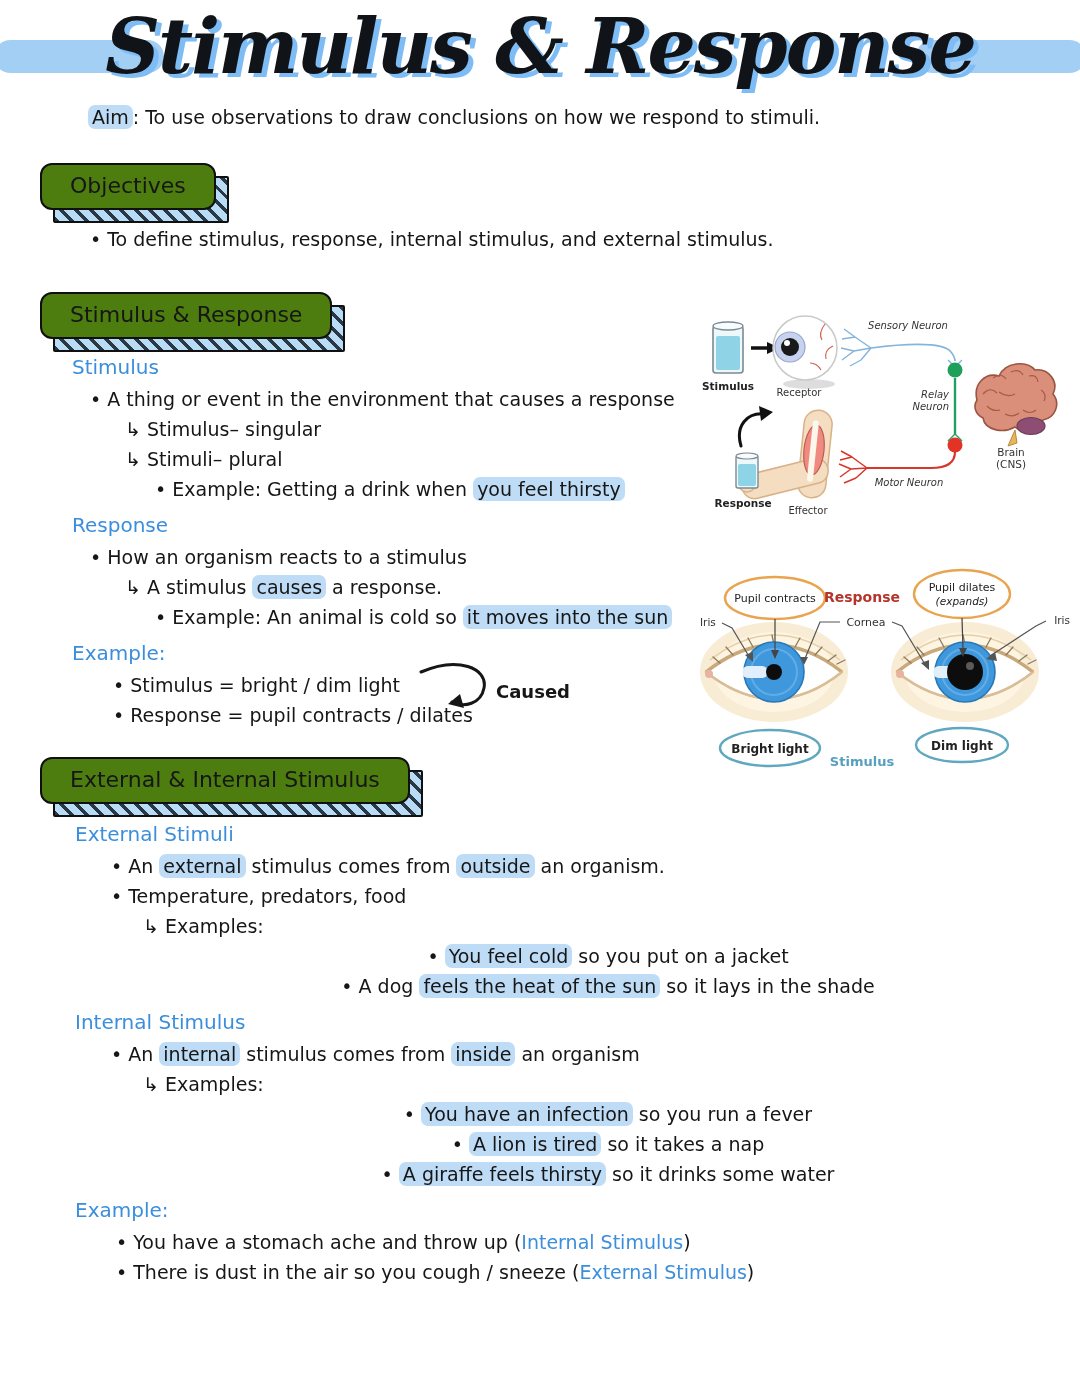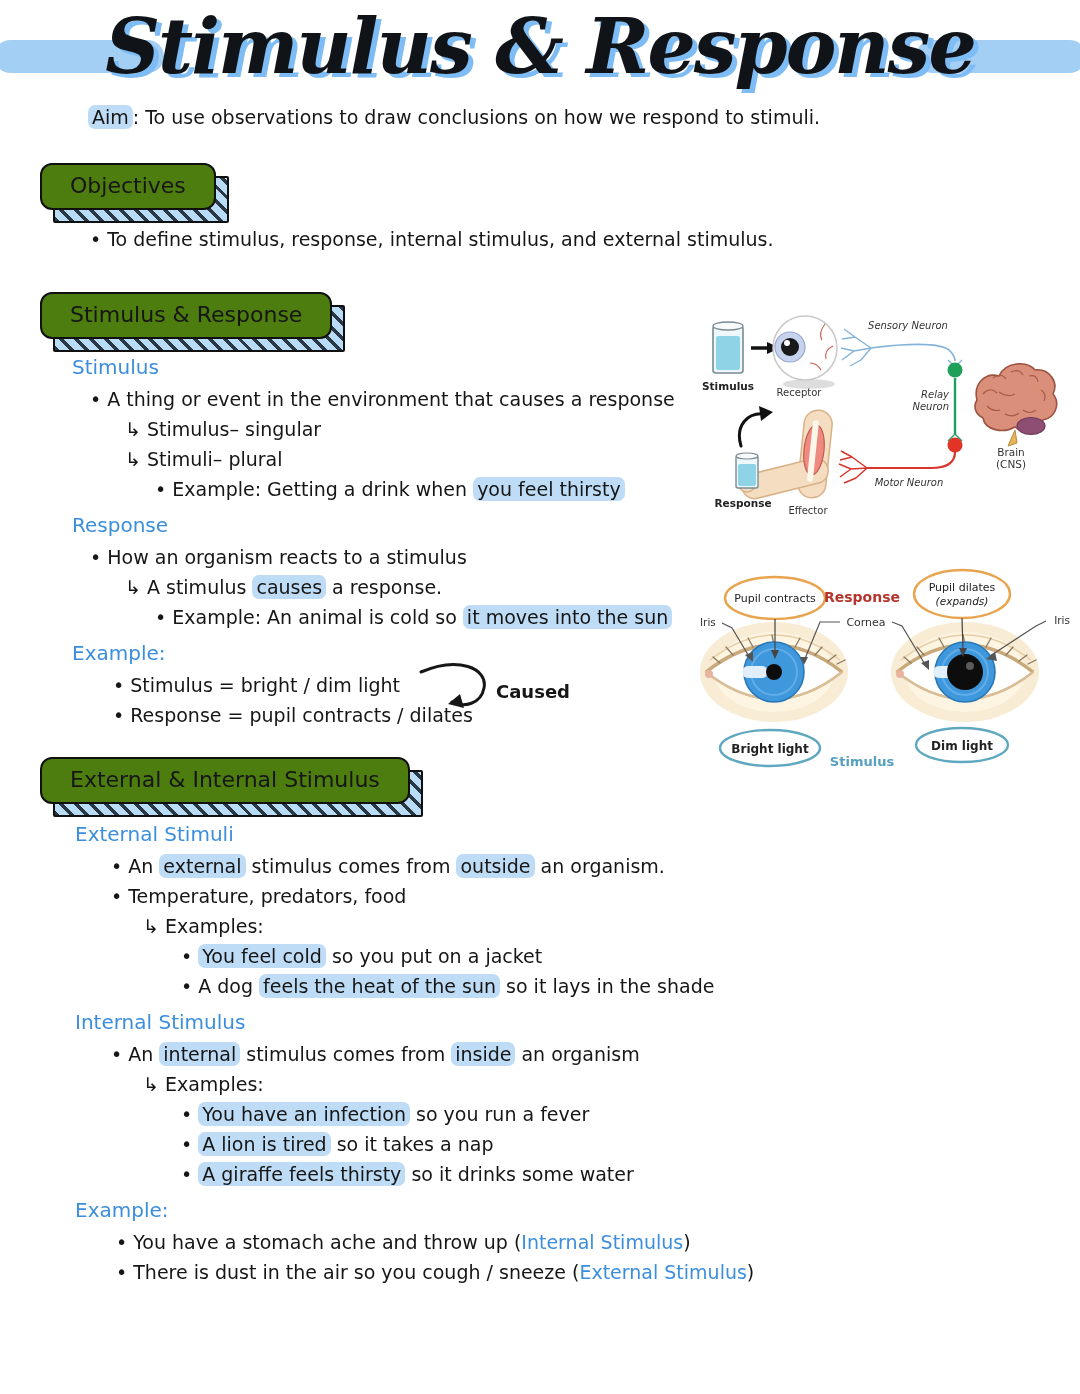--- a/index.html
+++ b/index.html
@@ -31,21 +31,21 @@
   .notes { position:absolute; }
   .ln { font-size:19px; line-height:23px; margin-bottom:7px; white-space:nowrap; }
   .h-blue { color:#3b8edc; font-size:20px; line-height:23px; margin:13px 0 9px;
     white-space:nowrap; }
   .h-first { margin-top:0; }
   .s1 { margin-left:18px; }
   .s2 { margin-left:53px; }
   .s3 { margin-left:83px; }
   .e1 { margin-left:36px; }
   .e2 { margin-left:68px; }
-  .e3 { margin-left:106px; }
+  .e3 { margin-left:106px;text-align:center; }
   .x1 { margin-left:41px; }
   .hl { background:#bfdcf6; border-radius:7px; padding:1px 4px; }
   .c-blue { color:#3b8edc; }
   
   .diagram { position:absolute; }
   svg text { font-family:"DejaVu Sans", sans-serif; }
 </style>
 </head>
 <body>
 

